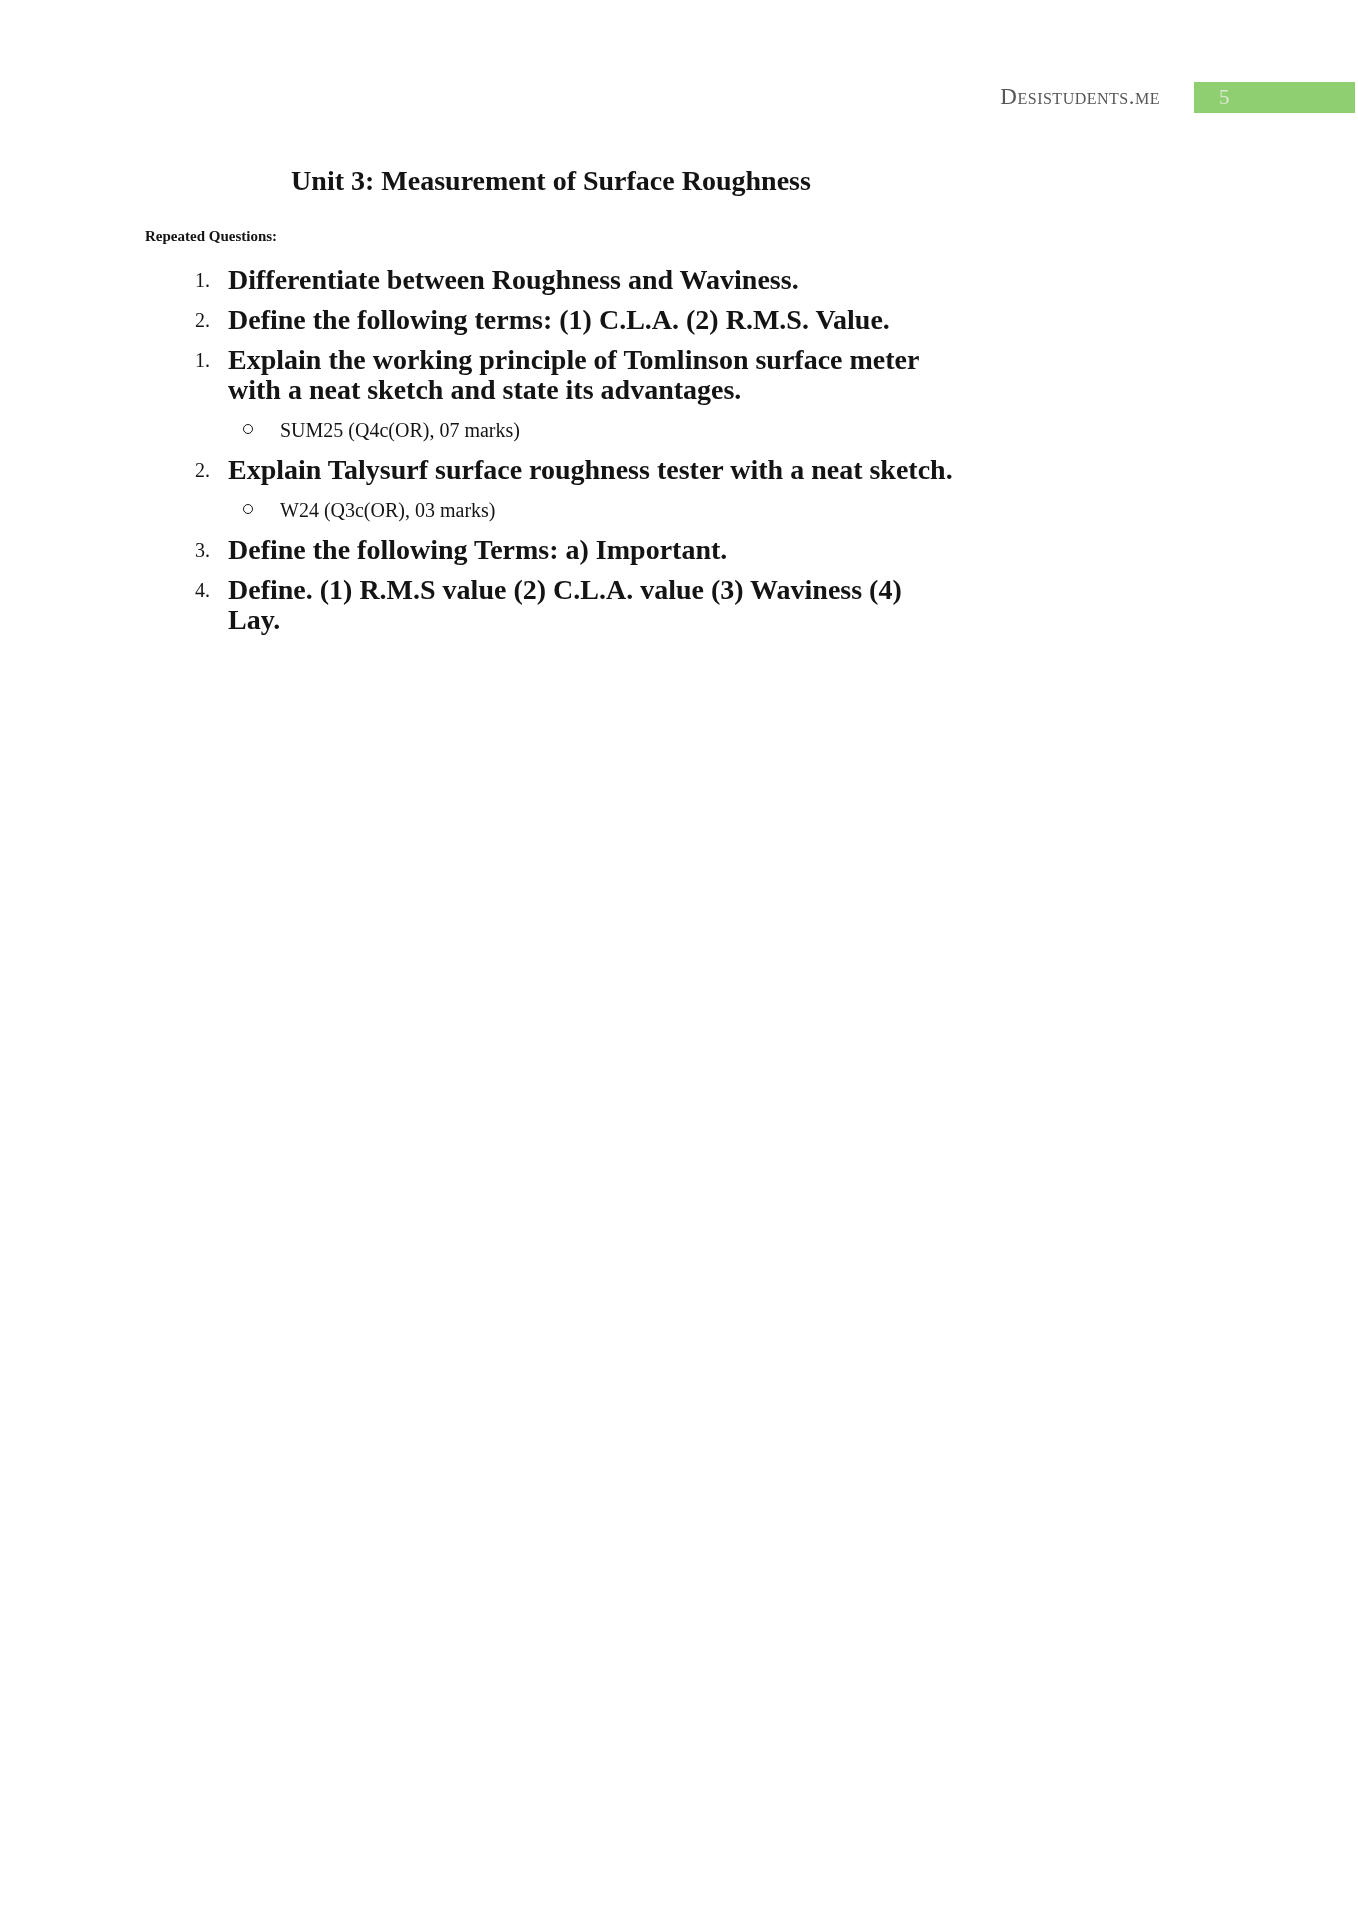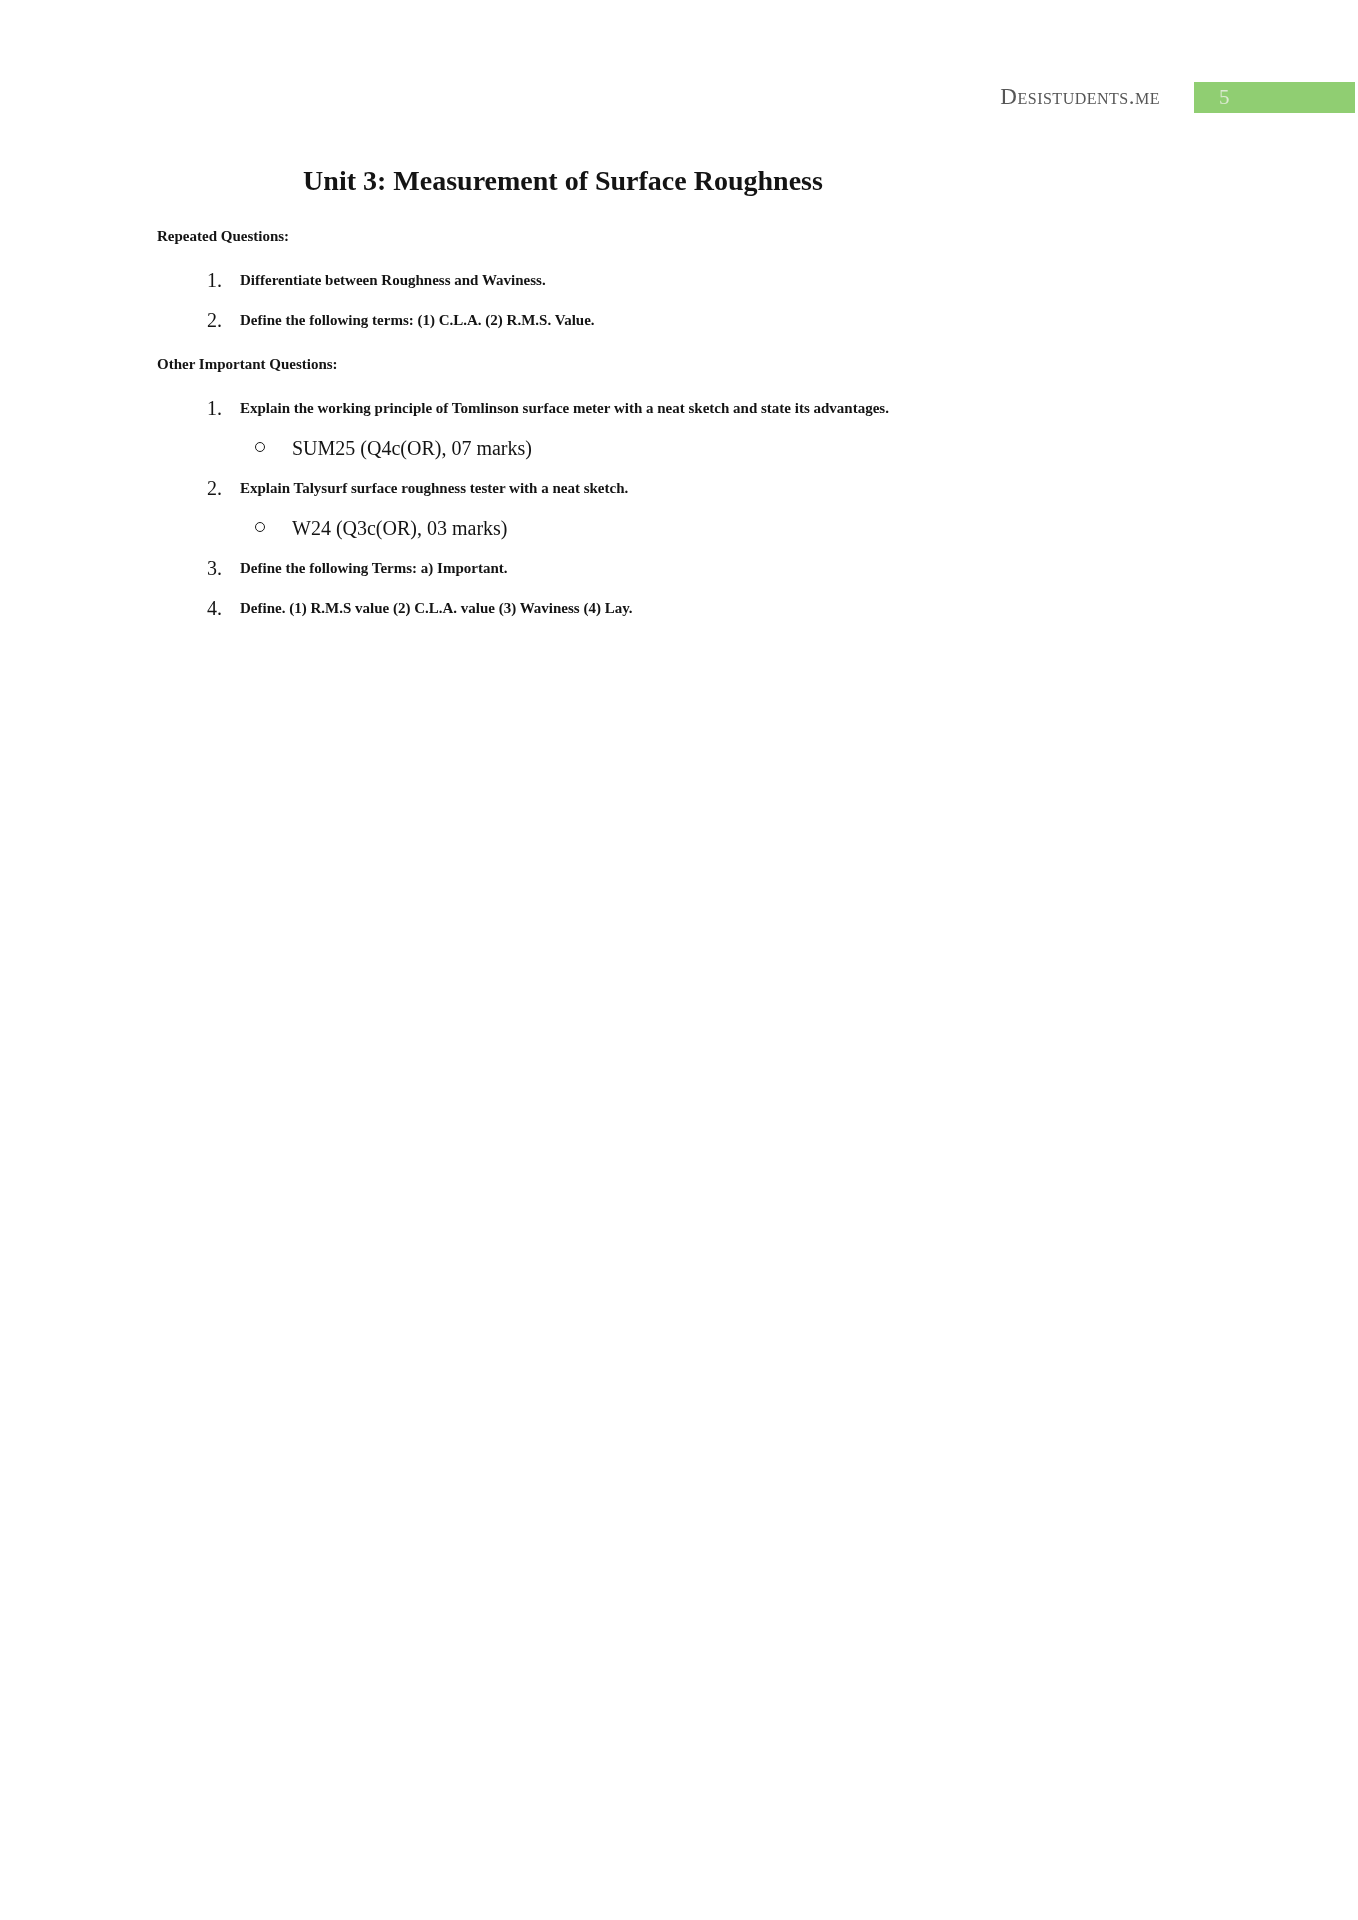--- a/index.html
+++ b/index.html
@@ -42,21 +42,21 @@
   .page-num {
     font-size: 21px;
     color: #dcead2;
     padding-left: 25px;
     line-height: 1;
   }
 
   
   .content {
     position: absolute;
-    top: 136px; left: 157px;
+    top: 136px; left: 145px;
     width: 812px;
   }
   .doc-title {
     font-size: 28px;
     font-weight: bold;
     text-align: center;
     line-height: 36px;
     margin-bottom: 22px;
   }
   .section-heading {
@@ -73,21 +73,21 @@
   }
   .q-num {
     flex: none;
     width: 33px;
     font-size: 20px;
     line-height: 30px;
     font-weight: normal;
   }
   .q-text {
     flex: 1;
-    font-size: 15px;
+    font-size: 28px;
     line-height: 30px;
     font-weight: bold;
   }
   .sub-row {
     display: flex;
     margin-left: 98px;
     margin-bottom: 10px;
   }
   .bullet {
     flex: none;
@@ -134,21 +134,20 @@
 
       <div class="q-item">
         <div class="q-row">
           <span class="q-num">2.</span>
           <span class="q-text">Define the following terms: (1) C.L.A. (2) R.M.S. Value.</span>
         </div>
       </div>
     </div>
 
     <div class="section">
-      <div class="section-heading">Other Important Questions:</div>
 
       <div class="q-item">
         <div class="q-row">
           <span class="q-num">1.</span>
           <span class="q-text">Explain the working principle of Tomlinson surface meter with a neat sketch and state its advantages.</span>
         </div>
         <div class="sub-row">
           <span class="bullet"></span>
           <span class="sub-text"><b></b><span>SUM25 (Q4c(OR), 07 marks)</span></span>
         </div>

